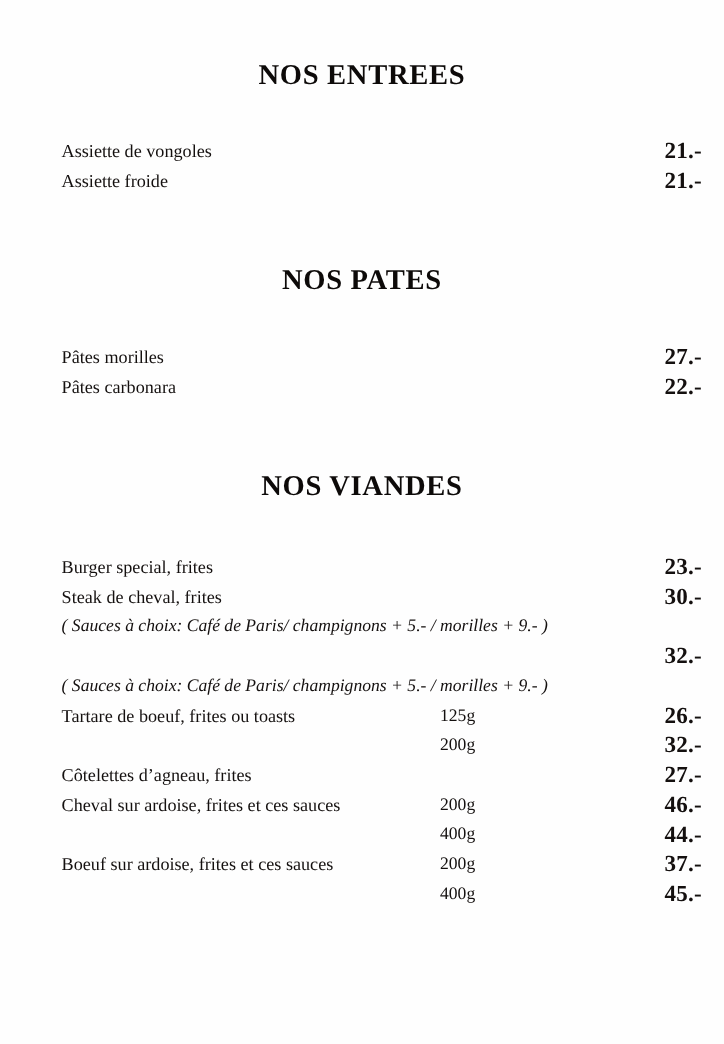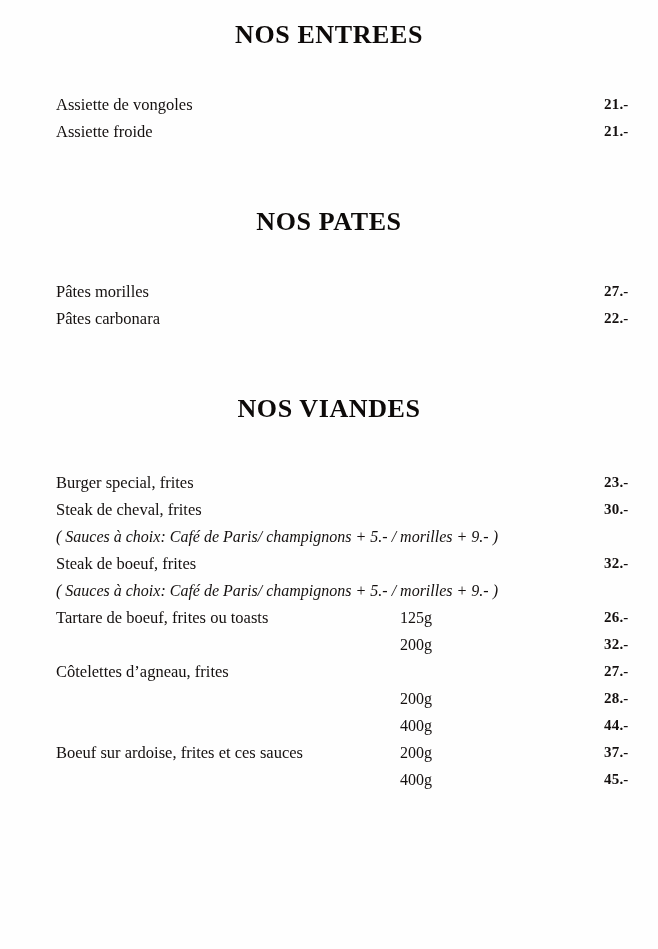--- a/index.html
+++ b/index.html
@@ -64,21 +64,21 @@
     position: absolute;
     left: 344px;
     font-size: 16px;
     line-height: 27px;
     color: #14100f;
   }
 
   .row .price {
     position: absolute;
     left: 548px;
-    font-size: 15px;
+    font-size: 21px;
     font-weight: bold;
     line-height: 27px;
     color: #14100f;
     letter-spacing: 0.2px;
   }
 
   .row-inner {
     position: relative;
     width: 606px;
     height: 27px;
@@ -88,21 +88,21 @@
     padding-left: 52px;
     font-style: italic;
     font-size: 16px;
     line-height: 27px;
     height: 27px;
     color: #14100f;
     white-space: nowrap;
   }
 
   
-  #sec-entrees .section-heading { padding-top: 22px; }
+  #sec-entrees .section-heading { padding-top: 55px; }
   #sec-entrees .items { padding-top: 39px; }
 
   #sec-pates .section-heading { padding-top: 60px; }
   #sec-pates .items { padding-top: 39px; }
 
   #sec-viandes .section-heading { padding-top: 60px; }
   #sec-viandes .items { padding-top: 43px; }
 </style>
 </head>
 <body>
@@ -137,34 +137,34 @@
     <h2 class="section-heading">NOS VIANDES</h2>
     <ul class="items">
         <li class="row">
           <div class="row-inner"><span class="name">Burger special, frites</span><span class="price">23.-</span></div>
         </li>
         <li class="row">
           <div class="row-inner"><span class="name">Steak de cheval, frites</span><span class="price">30.-</span></div>
         </li>
         <li class="note">( Sauces à choix: Café de Paris/ champignons + 5.- / morilles + 9.- )</li>
         <li class="row">
-          <div class="row-inner"><span class="name">Steak de boeuf, frites</span><span class="price">32.-</span></div>
+          <div class="row-inner"><span class="price">32.-</span></div>
         </li>
         <li class="note">( Sauces à choix: Café de Paris/ champignons + 5.- / morilles + 9.- )</li>
         <li class="row">
           <div class="row-inner"><span class="name">Tartare de boeuf, frites ou toasts</span><span class="weight">125g</span><span class="price">26.-</span></div>
         </li>
         <li class="row">
           <div class="row-inner"><span class="name"></span><span class="weight">200g</span><span class="price">32.-</span></div>
         </li>
         <li class="row">
           <div class="row-inner"><span class="name">Côtelettes d’agneau, frites</span><span class="price">27.-</span></div>
         </li>
         <li class="row">
-          <div class="row-inner"><span class="weight">200g</span><span class="price">28.-</span></div>
+          <div class="row-inner"><span class="name">Cheval sur ardoise, frites et ces sauces</span><span class="weight">200g</span><span class="price">46.-</span></div>
         </li>
         <li class="row">
           <div class="row-inner"><span class="name"></span><span class="weight">400g</span><span class="price">44.-</span></div>
         </li>
         <li class="row">
           <div class="row-inner"><span class="name">Boeuf sur ardoise, frites et ces sauces</span><span class="weight">200g</span><span class="price">37.-</span></div>
         </li>
         <li class="row">
           <div class="row-inner"><span class="name"></span><span class="weight">400g</span><span class="price">45.-</span></div>
         </li>

